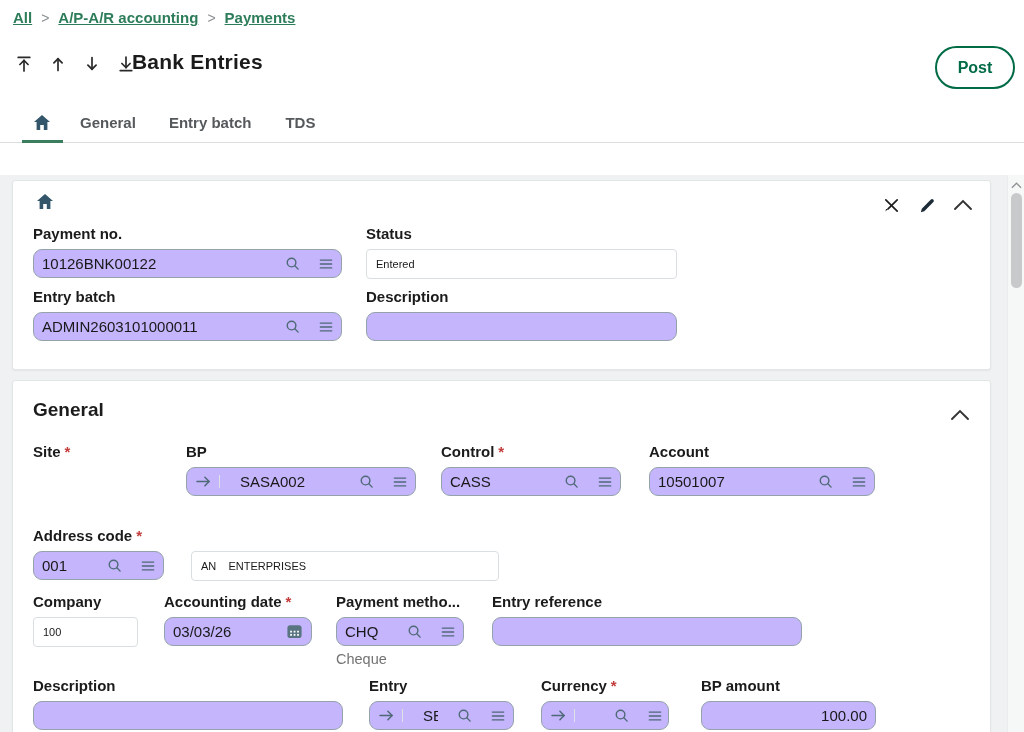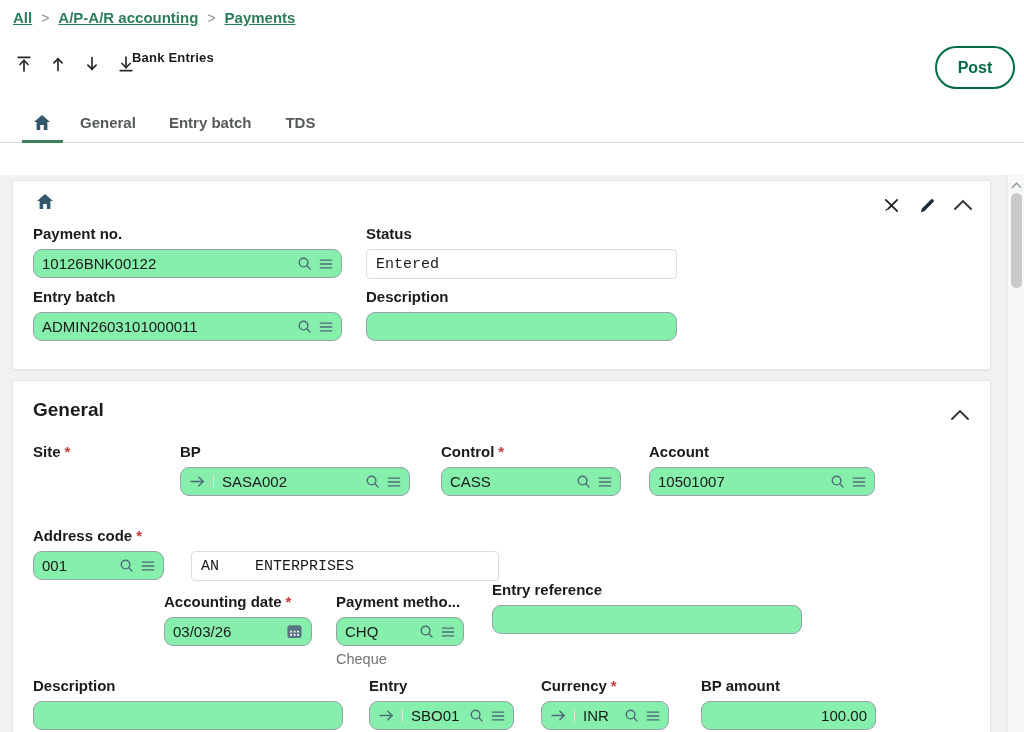--- a/index.html
+++ b/index.html
@@ -10,21 +10,21 @@
   
   .topbar { position:absolute; top:0; left:0; width:1024px; height:143px; background:#fff; z-index:3; }
 
   .breadcrumb { position:absolute; top:9px; left:13px; font-size:15px; display:flex; align-items:center; }
   .crumb { color:#2e7d5a; text-decoration:underline; font-weight:600; cursor:pointer;text-align:center; }
   .crumb-sep { color:#8a8f92; margin:0 9px; font-size:14px; }
 
   .navbtns { position:absolute; top:53px; left:13px; display:flex; gap:12px; }
   .navbtn { width:22px; height:22px; display:flex; align-items:center; justify-content:center; cursor:pointer; }
 
-  .page-title { position:absolute; top:50px; left:132px; font-size:13px; font-weight:800; color:#1b1b1b; letter-spacing:.2px; }
+  .page-title { position:absolute; top:50px; left:132px; font-size:21px; font-weight:800; color:#1b1b1b; letter-spacing:.2px; }
 
   .post-btn { position:absolute; top:46px; left:935px; width:80px; height:43px; background:#fff;
               border:2px solid #006b44; border-radius:22px; color:#006b44; font-weight:700; font-size:16px;
               font-family:"Liberation Sans", sans-serif; cursor:pointer; }
 
   .tabbar { position:absolute; top:103px; left:0; width:1024px; height:40px; border-bottom:1px solid #dcdede;
             display:flex; align-items:center; padding-left:22px; }
   .tab { font-size:15px; font-weight:700; color:#55595c; cursor:pointer; white-space:nowrap; }
   .tab-home { width:40px; display:flex; justify-content:center; align-items:center; }
   .tab-general { margin-left:18px; }
@@ -46,30 +46,30 @@
   .sec-title { position:absolute; left:20px; top:18px; font-size:19px; font-weight:800; color:#1c1c1c; }
   .collapse { position:absolute; right:18px; top:26px; width:22px; height:14px; cursor:pointer; }
 
   .fg { position:absolute; }
   .flabel { font-size:15px; font-weight:700; color:#1b1b1b; margin-bottom:7px; white-space:nowrap;
             overflow:hidden; text-overflow:ellipsis; }
   .req { color:#c43b3b; margin-left:4px; }
   .hint { font-size:14.5px; color:#737373; margin-top:5px; }
 
   .lookup { display:flex; align-items:center; height:29px; border:1px solid #94a3aa; border-radius:9px;
-            background:#86efac; padding:0 8px; }
+            background:#c4b5fd; padding:0 8px;gap:12px; }
   .lookup input { flex:1; min-width:0; border:0; outline:0; background:transparent; font-size:15px;
                   color:#191919; font-family:"Liberation Sans", sans-serif; }
   .lookup .ic { flex:none; margin-left:7px; display:flex; align-items:center; cursor:pointer; }
   .goto { flex:none; display:flex; align-items:center; padding-right:7px; margin-right:8px;
           border-right:1px solid #dde3e5; cursor:pointer; }
   .ro { display:flex; align-items:center; height:30px; border:1px solid #d9dee0; border-radius:4px;
         background:#fff; padding:0 9px; }
-  .ro input { flex:1; min-width:0; border:0; outline:0; background:transparent; font-size:15px;
-              color:#191919; font-family:Liberation Mono, monospace; }
+  .ro input { flex:1; min-width:0; border:0; outline:0; background:transparent; font-size:11px;
+              color:#191919; font-family:Liberation Sans, sans-serif; }
   .num input { text-align:right; }
 
   
   .scrollbar { position:absolute; top:0; right:0; width:17px; height:589px; background:#f6f7f7;
                border-left:1px solid #ececec; }
   .sb-btn { position:absolute; left:0; width:17px; height:16px; display:flex; align-items:center;
             justify-content:center; cursor:pointer; }
   .sb-up { top:2px; } .sb-down { bottom:2px; }
   .sb-thumb { position:absolute; left:3px; top:18px; width:11px; height:95px; background:#c7c9ca;
               border-radius:7px; cursor:pointer; }
@@ -238,21 +238,21 @@
     <div class="collapse">
       <svg width="20" height="12" viewBox="0 0 20 12">
           <polyline points="2,10 10,2 18,10" stroke="#333" stroke-width="1.9" fill="none" stroke-linecap="round"></polyline>
         </svg>
     </div>
 
     <div class="fg" style="left:20px; top:62px; width:131px;">
       <div class="flabel"><span>Site</span><span class="req">*</span></div>
     </div>
 
-    <div class="fg" style="left:167px; top:62px; width:230px;">
+    <div class="fg" style="left:173px; top:62px; width:230px;">
       <div class="flabel"><span>BP</span></div>
       <div class="lookup">
         <span class="goto">
             <svg width="17" height="13" viewBox="0 0 18 14">
               <g stroke="#4f6a77" stroke-width="1.6" fill="none" stroke-linecap="round">
                 <path d="M2 7 H15"></path>
                 <path d="M10.5 2.5 L15 7 L10.5 11.5"></path>
               </g>
             </svg>
           </span>
@@ -341,20 +341,26 @@
       </div>
     </div>
 
     <div class="fg" style="left:178px; top:146px; width:308px;">
       <div class="flabel">&nbsp;</div>
       <div class="ro">
         <input readonly="" value="AN    ENTERPRISES" style="">
       </div>
     </div>
 
+    <div class="fg" style="left:20px; top:212px; width:105px;">
+      <div class="flabel"><span>Company</span></div>
+      <div class="ro">
+        <input readonly="" value="100" style="">
+      </div>
+    </div>
 
     <div class="fg" style="left:151px; top:212px; width:148px;">
       <div class="flabel"><span>Accounting date</span><span class="req">*</span></div>
       <div class="lookup">
         <input value="03/03/26" style="">
         <span class="ic">
             <svg width="17" height="17" viewBox="0 0 18 18">
               <rect x="1.5" y="2.5" width="15" height="13.5" rx="3" fill="#5a7582"></rect>
               <g fill="#ffffff">
                 <rect x="4.4" y="8.2" width="1.9" height="1.9"></rect>
@@ -385,21 +391,21 @@
                 <path d="M1.5 3.5 H14.5"></path>
                 <path d="M1.5 8 H14.5"></path>
                 <path d="M1.5 12.5 H14.5"></path>
               </g>
             </svg>
           </span>
       </div>
       <div class="hint">Cheque</div>
     </div>
 
-    <div class="fg" style="left:479px; top:200px; width:310px;">
+    <div class="fg" style="left:479px; top:212px; width:310px;">
       <div class="flabel"><span>Entry reference</span></div>
       <div class="lookup">
         <input value="" style="">
       </div>
     </div>
 
     <div class="fg" style="left:20px; top:296px; width:310px;">
       <div class="flabel"><span>Description</span></div>
       <div class="lookup">
         <input value="" style="">

